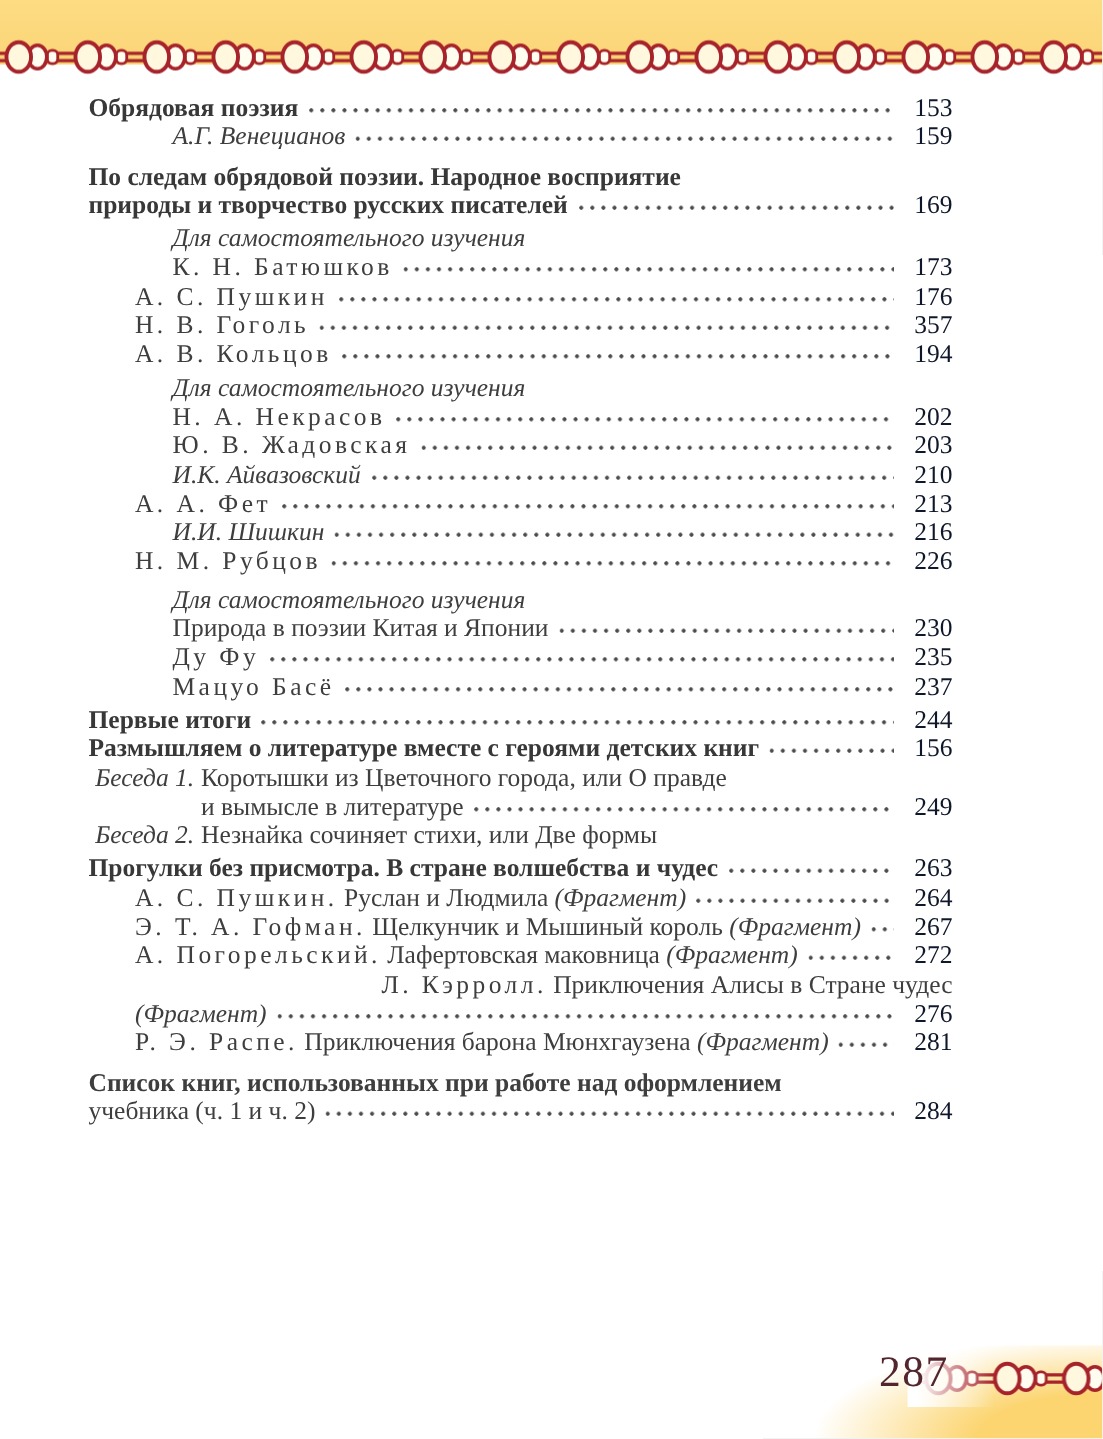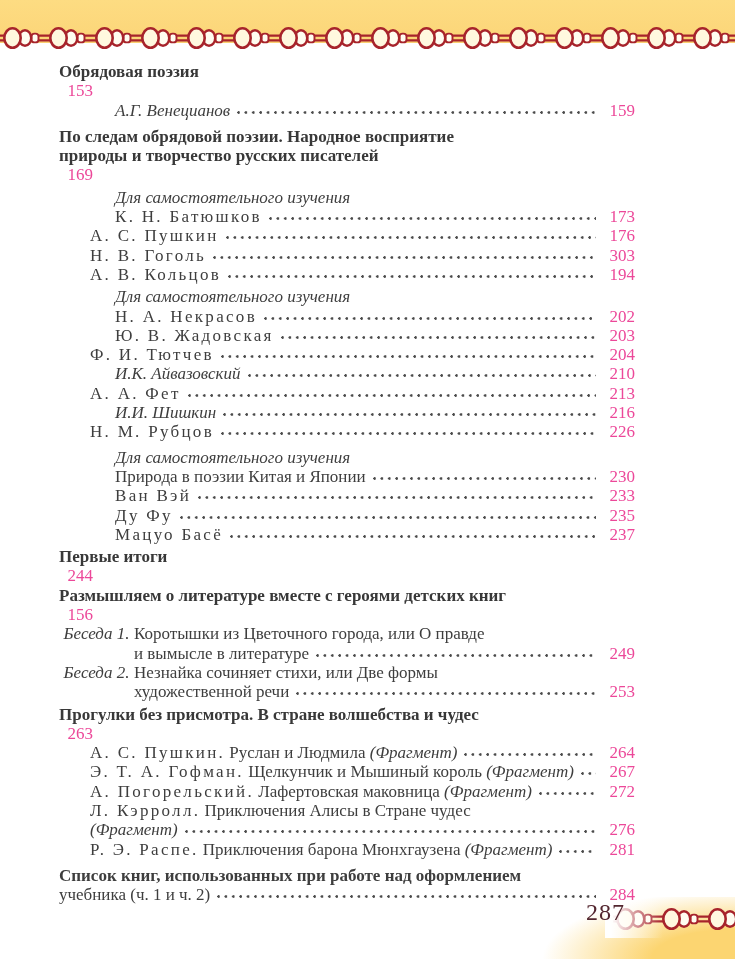--- a/index.html
+++ b/index.html
@@ -10,38 +10,38 @@
   
   #band{position:absolute;top:0;left:0;width:735px;height:43px;
     background:linear-gradient(180deg,#fddc82 0%,#fcd77b 70%,#fad172 100%);}
   #chain-top{position:absolute;top:25px;left:0;}
   
   #glow{position:absolute;right:0;bottom:0;width:200px;height:62px;
     background:radial-gradient(130% 150% at 100% 100%, #fcd571 32%, rgba(252,213,113,0) 74%);}
   #chain-bottom{position:absolute;top:906px;right:0;}
   #chain-fade{position:absolute;top:900px;right:72px;width:58px;height:38px;
     background:linear-gradient(90deg,#ffffff 10%,rgba(255,255,255,0) 100%);}
-  #folio{position:absolute;left:586px;top:899px;font-size:24px;color:#53262f;letter-spacing:1px;}
+  #folio{position:absolute;left:586px;top:899px;font-size:29px;color:#53262f;letter-spacing:1px;}
   
   #toc{position:absolute;left:59px;top:62px;width:576px;font-size:17px;line-height:19.3px;}
   .row{display:flex;align-items:baseline;white-space:nowrap;}
-  .row.bold{font-weight:bold;color:#383838;flex-direction:column;}
+  .row.bold{font-weight:bold;color:#383838;}
   .ind0{padding-left:0;}
-  .ind1{padding-left:31px;}
+  .ind1{padding-left:31px;justify-content:flex-end;}
   .ind2{padding-left:56px;}
   .ind3{padding-left:75px;}
   .it{font-style:italic;}
   .sp{letter-spacing:2.3px;}
   .hang-label{display:inline-block;width:75px;font-style:italic;letter-spacing:0;text-align:center;}
   .txt{flex:0 0 auto;}
   .dots{flex:1 1 auto;position:relative;min-width:12px;}
   .dots::after{content:"";position:absolute;left:7px;right:5px;bottom:2px;height:3px;
     background-image:radial-gradient(circle at 1.5px 1.5px,#4c4c4c 1.15px,rgba(0,0,0,0) 1.5px);
     background-size:7.4px 3px;background-repeat:repeat-x;}
-  .pg{flex:0 0 auto;width:34px;text-align:right;font-weight:normal;color:#ec4899;}
+  .pg{flex:0 0 auto;width:34px;text-align:right;font-weight:normal;color:#0f172a;}
   .bold .pg{font-weight:normal;}
 </style>
 </head>
 <body>
 
 <div id="page">
 
   <div id="band"></div>
 
   <svg id="chain-top" width="735" height="26" xmlns="http://www.w3.org/2000/svg">
@@ -85,45 +85,40 @@
         <span class="pg">173</span>
       </div>
       <div class="row ind1">
         <span class="txt"><span class="sp">А. С. Пушкин</span></span>
         <span class="dots"></span>
         <span class="pg">176</span>
       </div>
       <div class="row ind1">
         <span class="txt"><span class="sp">Н. В. Гоголь</span></span>
         <span class="dots"></span>
-        <span class="pg">303</span>
+        <span class="pg">357</span>
       </div>
       <div class="row ind1">
         <span class="txt"><span class="sp">А. В. Кольцов</span></span>
         <span class="dots"></span>
         <span class="pg">194</span>
       </div>
       <div class="row ind2" style="margin-top: 3px;">
         <span class="txt"><span class="it">Для самостоятельного изучения</span></span>
       </div>
       <div class="row ind2">
         <span class="txt"><span class="sp">Н. А. Некрасов</span></span>
         <span class="dots"></span>
         <span class="pg">202</span>
       </div>
       <div class="row ind2">
         <span class="txt"><span class="sp">Ю. В. Жадовская</span></span>
         <span class="dots"></span>
         <span class="pg">203</span>
       </div>
-      <div class="row ind1">
-        <span class="txt"><span class="sp">Ф. И. Тютчев</span></span>
-        <span class="dots"></span>
-        <span class="pg">204</span>
-      </div>
       <div class="row ind2">
         <span class="txt"><span class="it">И.К. Айвазовский</span></span>
         <span class="dots"></span>
         <span class="pg">210</span>
       </div>
       <div class="row ind1">
         <span class="txt"><span class="sp">А. А. Фет</span></span>
         <span class="dots"></span>
         <span class="pg">213</span>
       </div>
@@ -139,25 +134,20 @@
       </div>
       <div class="row ind2" style="margin-top: 6px;">
         <span class="txt"><span class="it">Для самостоятельного изучения</span></span>
       </div>
       <div class="row ind2">
         <span class="txt"><span class="">Природа в поэзии Китая и Японии</span></span>
         <span class="dots"></span>
         <span class="pg">230</span>
       </div>
       <div class="row ind2">
-        <span class="txt"><span class="sp">Ван Вэй</span></span>
-        <span class="dots"></span>
-        <span class="pg">233</span>
-      </div>
-      <div class="row ind2">
         <span class="txt"><span class="sp">Ду Фу</span></span>
         <span class="dots"></span>
         <span class="pg">235</span>
       </div>
       <div class="row ind2">
         <span class="txt"><span class="sp">Мацуо Басё</span></span>
         <span class="dots"></span>
         <span class="pg">237</span>
       </div>
       <div class="row ind0 bold" style="margin-top: 3px;">
@@ -173,25 +163,20 @@
       <div class="row ind0">
         <span class="txt"><span class="hang-label">Беседа 1.</span><span class="">Коротышки из Цветочного города, или О правде</span></span>
       </div>
       <div class="row ind3">
         <span class="txt"><span class="">и вымысле в литературе</span></span>
         <span class="dots"></span>
         <span class="pg">249</span>
       </div>
       <div class="row ind0">
         <span class="txt"><span class="hang-label">Беседа 2.</span><span class="">Незнайка сочиняет стихи, или Две формы</span></span>
-      </div>
-      <div class="row ind3">
-        <span class="txt"><span class="">художественной речи</span></span>
-        <span class="dots"></span>
-        <span class="pg">253</span>
       </div>
       <div class="row ind0 bold" style="margin-top: 3px;">
         <span class="txt"><span class="">Прогулки без присмотра. В стране волшебства и чудес</span></span>
         <span class="dots"></span>
         <span class="pg">263</span>
       </div>
       <div class="row ind1">
         <span class="txt"><span class="sp">А. С. Пушкин.</span><span class=""> Руслан и Людмила </span><span class="it">(Фрагмент)</span></span>
         <span class="dots"></span>
         <span class="pg">264</span>

